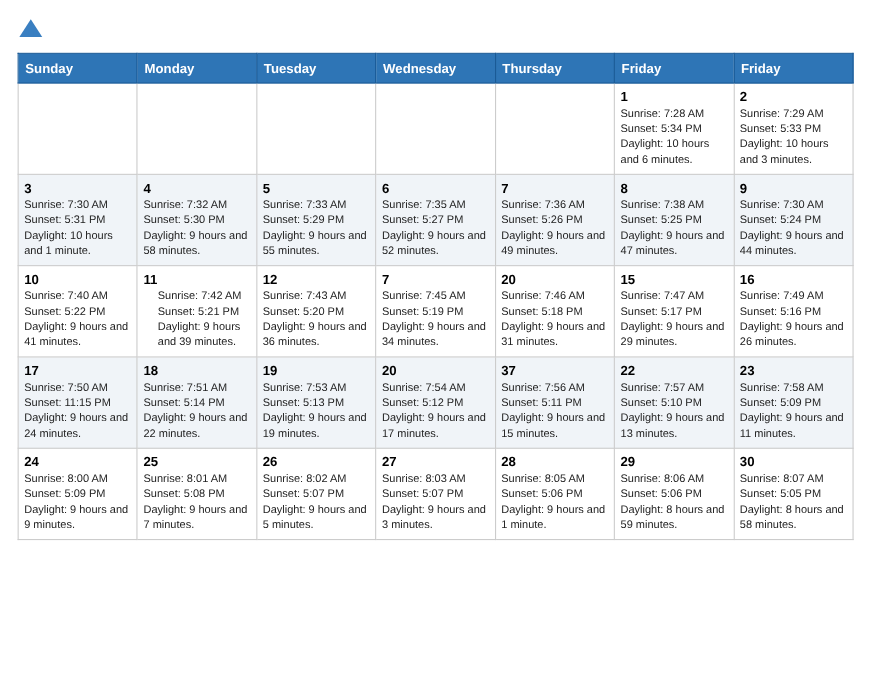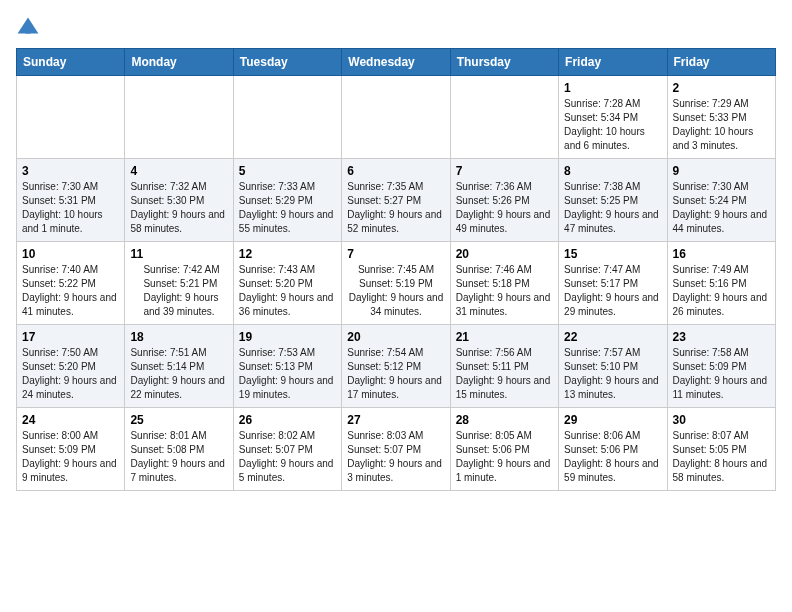--- a/index.html
+++ b/index.html
@@ -204,21 +204,21 @@
 Daylight: 9 hours and 39 minutes.</div>
         </td>
         <td>
           <span class="day-number">12</span>
           <div class="cell-text" style="white-space: pre-line;">Sunrise: 7:43 AM
 Sunset: 5:20 PM
 Daylight: 9 hours and 36 minutes.</div>
         </td>
         <td>
           <span class="day-number">7</span>
-          <div class="cell-text" style="white-space: pre-line; text-align: center;">Sunrise: 7:45 AM
+          <div class="cell-text" style="white-space: pre-line;">Sunrise: 7:45 AM
 Sunset: 5:19 PM
 Daylight: 9 hours and 34 minutes.</div>
         </td>
         <td>
           <span class="day-number">20</span>
           <div class="cell-text" style="white-space: pre-line;">Sunrise: 7:46 AM
 Sunset: 5:18 PM
 Daylight: 9 hours and 31 minutes.</div>
         </td>
         <td>
@@ -231,21 +231,21 @@
           <span class="day-number">16</span>
           <div class="cell-text" style="white-space: pre-line;">Sunrise: 7:49 AM
 Sunset: 5:16 PM
 Daylight: 9 hours and 26 minutes.</div>
         </td>
       </tr>
       <tr>
         <td>
           <span class="day-number">17</span>
           <div class="cell-text" style="white-space: pre-line;">Sunrise: 7:50 AM
-Sunset: 5:20 PM
+Sunset: 11:15 PM
 Daylight: 9 hours and 24 minutes.</div>
         </td>
         <td>
           <span class="day-number">18</span>
           <div class="cell-text" style="white-space: pre-line;">Sunrise: 7:51 AM
 Sunset: 5:14 PM
 Daylight: 9 hours and 22 minutes.</div>
         </td>
         <td>
           <span class="day-number">19</span>
@@ -253,21 +253,21 @@
 Sunset: 5:13 PM
 Daylight: 9 hours and 19 minutes.</div>
         </td>
         <td>
           <span class="day-number">20</span>
           <div class="cell-text" style="white-space: pre-line;">Sunrise: 7:54 AM
 Sunset: 5:12 PM
 Daylight: 9 hours and 17 minutes.</div>
         </td>
         <td>
-          <span class="day-number">21</span>
+          <span class="day-number">37</span>
           <div class="cell-text" style="white-space: pre-line;">Sunrise: 7:56 AM
 Sunset: 5:11 PM
 Daylight: 9 hours and 15 minutes.</div>
         </td>
         <td>
           <span class="day-number">22</span>
           <div class="cell-text" style="white-space: pre-line;">Sunrise: 7:57 AM
 Sunset: 5:10 PM
 Daylight: 9 hours and 13 minutes.</div>
         </td>

